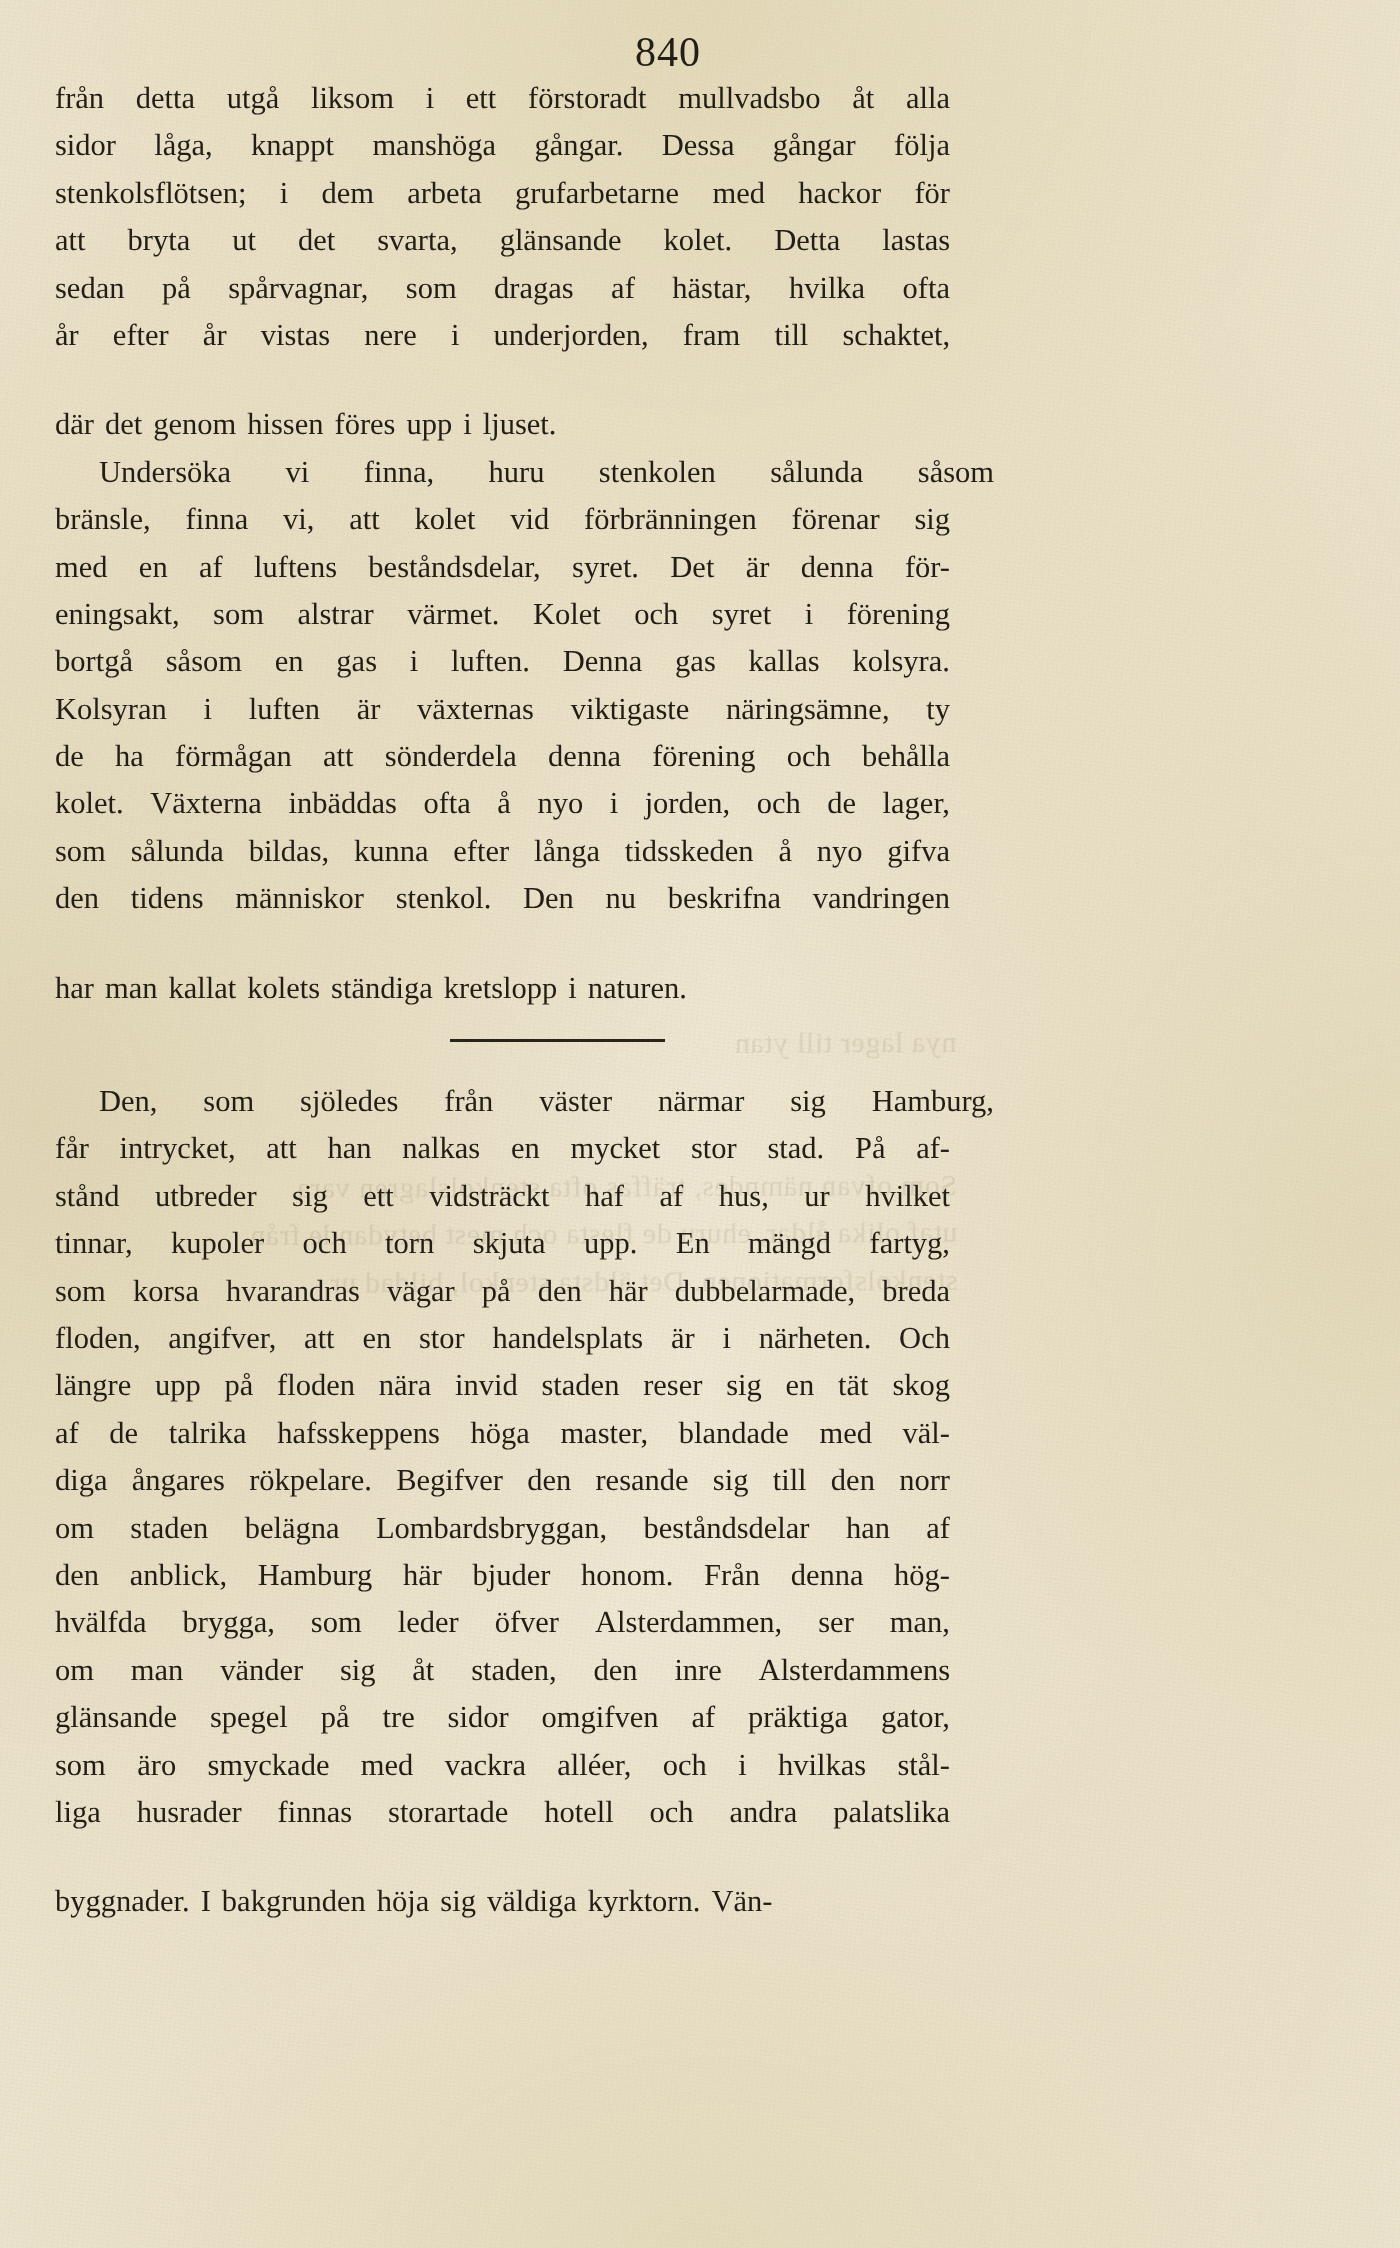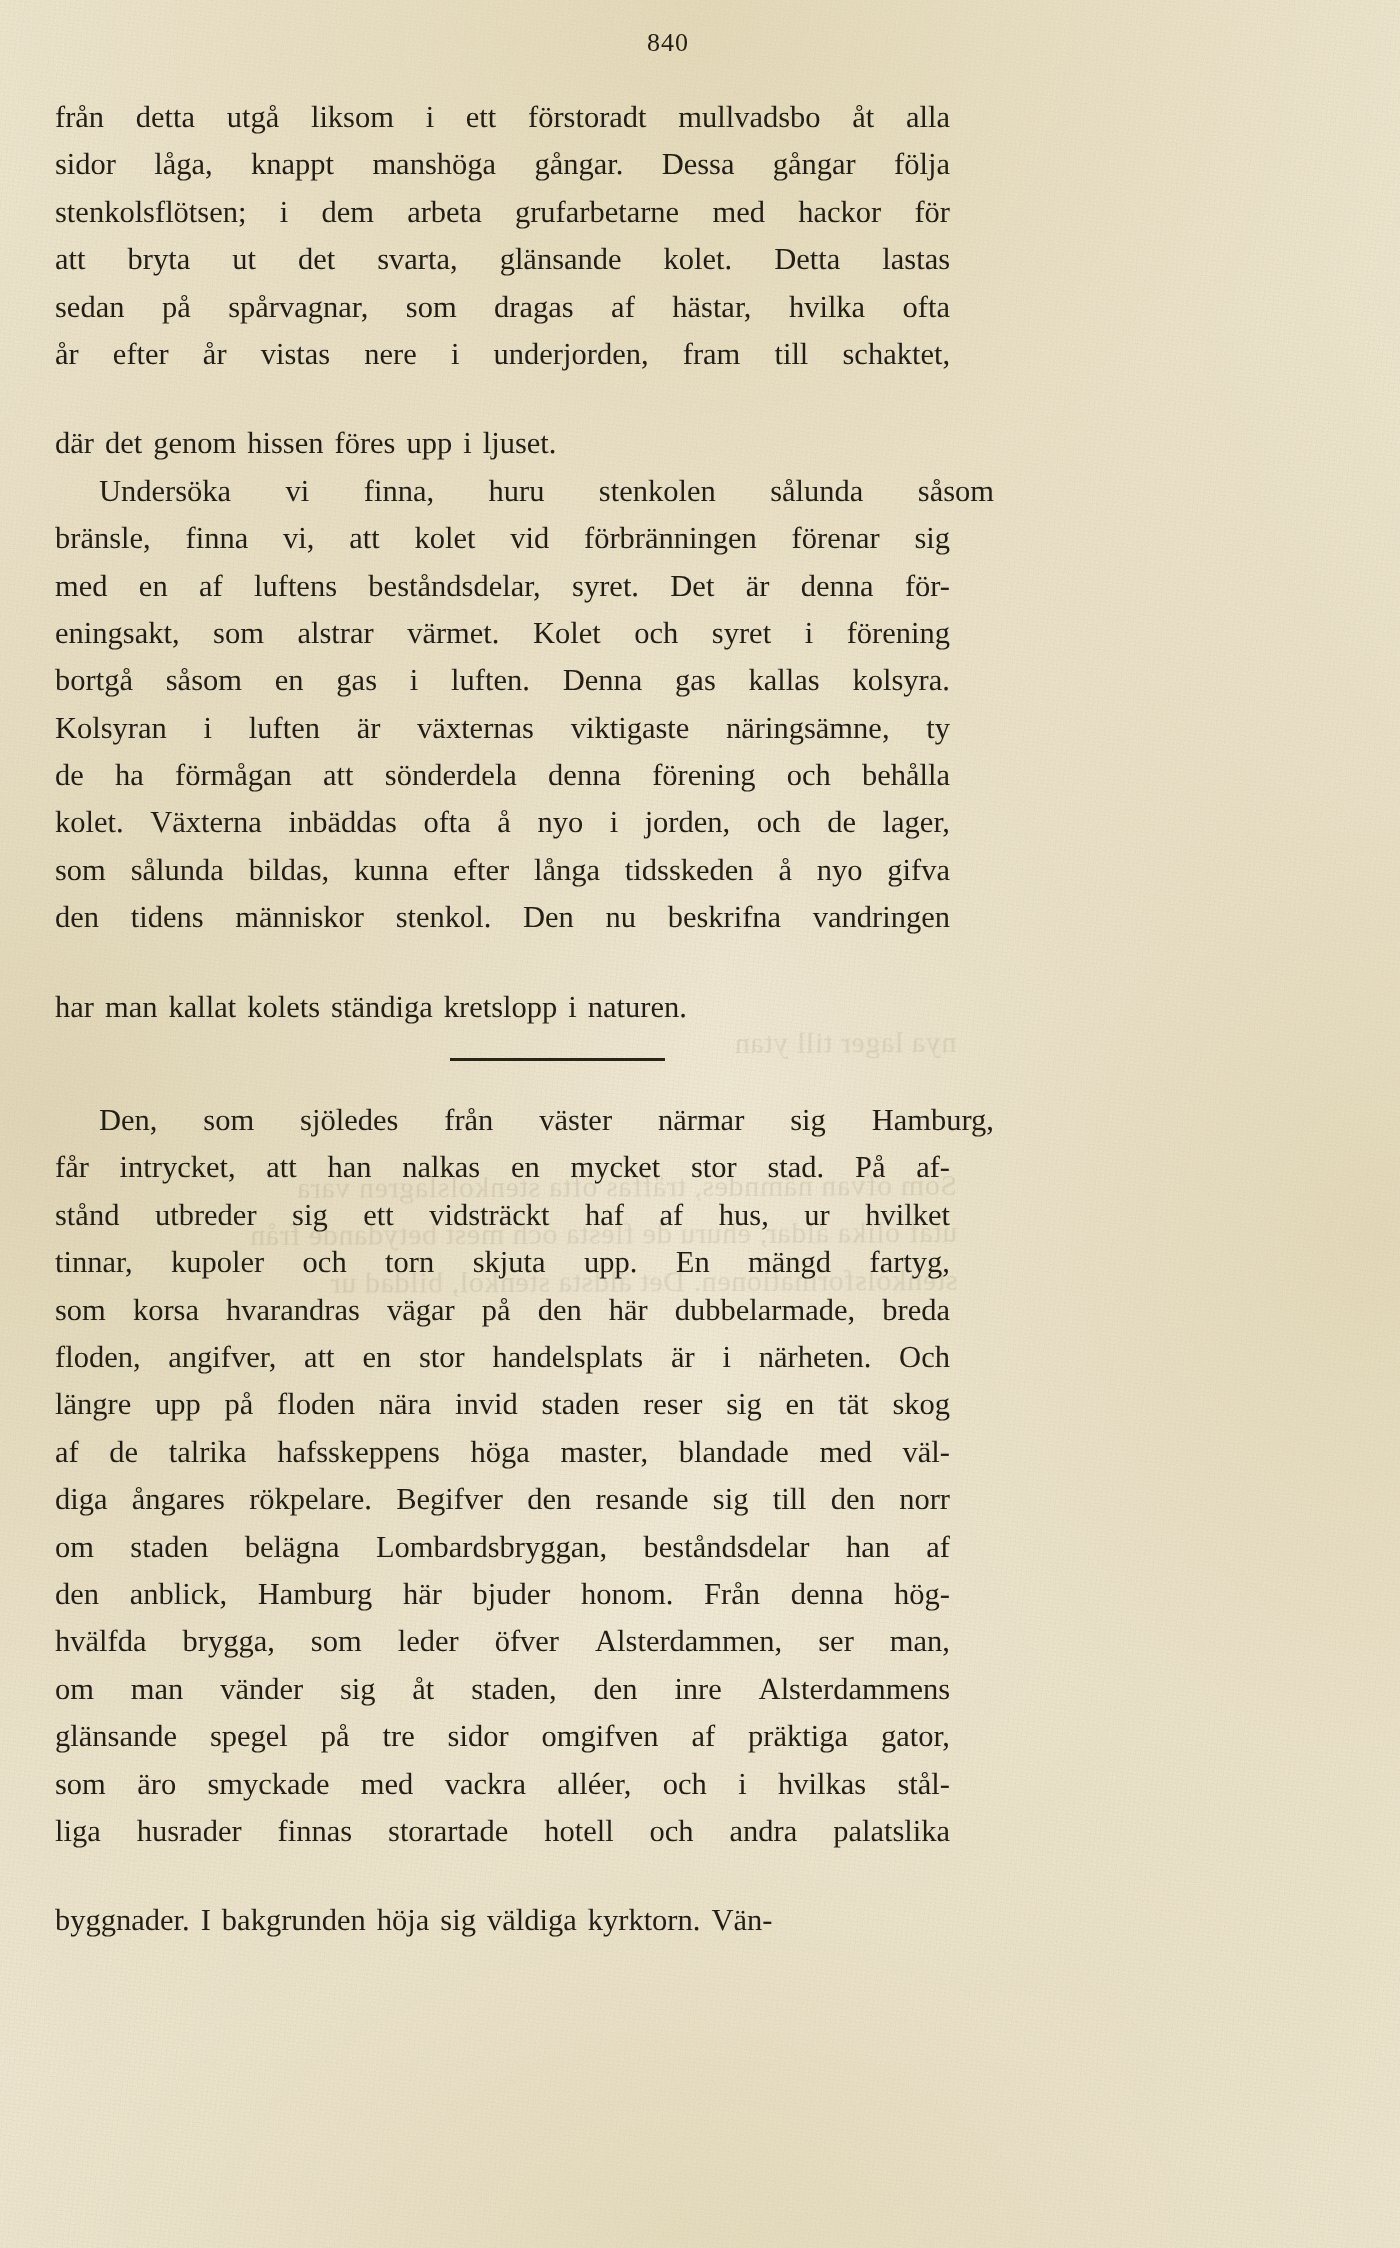--- a/index.html
+++ b/index.html
@@ -68,29 +68,29 @@
     width: 1400px;
     height: 2248px;
   }
 
   .page-number {
     position: absolute;
     top: 28px;
     left: 0;
     width: 1336px;
     text-align: center;
-    font-size: 26px;
+    font-size: 42px;
     letter-spacing: 1px;
     color: #241f16;
   }
 
   .textblock {
     position: absolute;
     left: 55px;
-    top: 94px;
+    top: 75px;
     width: 895px;
   }
 
   
   .ln {
     display: flex;
     width: 100%;
     font-size: 30.5px;
     line-height: 47.4px;
     height: 47.4px;

